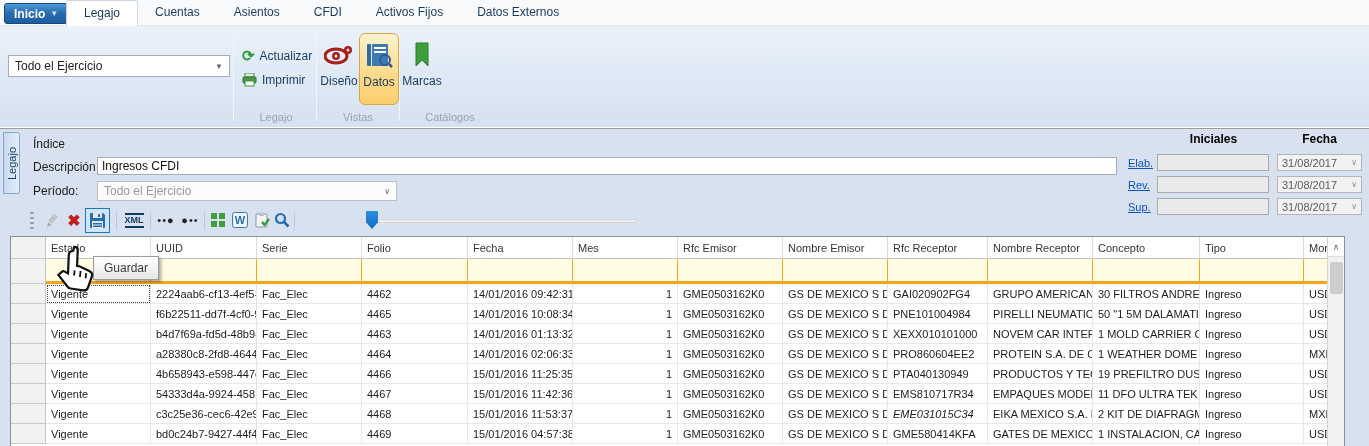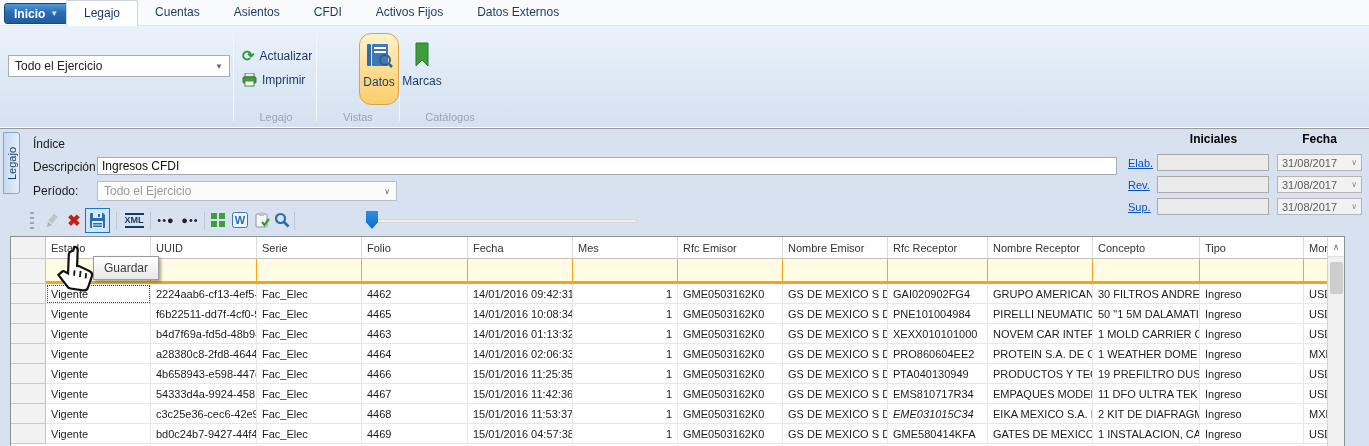--- a/index.html
+++ b/index.html
@@ -21,21 +21,21 @@
   .ribbon { position:absolute; left:0; top:26px; width:1369px; height:101px;
     background:linear-gradient(#eaf1fa,#dde8f5 60%,#d5e1f0); }
   .rgroup-label { position:absolute; bottom:4px; left:0; width:100%; text-align:center; font-size:11px; color:#9aa4ae; }
   .rsep { position:absolute; top:8px; bottom:6px; width:1px; background:#c2cedd; border-right:1px solid #f2f6fb; }
   .combo { background:#fff; border:1px solid #a6acb5; display:flex; align-items:center; font-size:12px; color:#222; }
   .combo .arrow { margin-left:auto; font-size:8px; color:#666; padding:0 6px; }
   .period-combo { position:absolute; left:8px; top:29px; width:222px; height:22px; padding-left:6px; }
   .small-btn { position:absolute; display:flex; align-items:center; gap:5px; font-size:12px; color:#17395f; }
   .big-btn { position:absolute; top:7px; width:40px; height:72px; display:flex; flex-direction:column; align-items:center; justify-content:flex-start; font-size:12px; color:#17395f; text-align:center; }
   .big-btn .bicon { height:36px; display:flex; align-items:center; justify-content:center; margin-top:4px; }
-  .big-btn.selected { background:linear-gradient(#fdf3cf,#fbd98a 60%,#fbcf6d); border:1px solid #dfa242; border-radius:12px; }
+  .big-btn.selected { background:linear-gradient(#fdf3cf,#fbd98a 60%,#fbcf6d); border:1px solid #dfa242; border-radius:6px; }
   .big-btn .blabel { line-height:13px; margin-top:2px; }
 
   
   .hdivider { position:absolute; left:0; top:127px; width:1369px; height:2px; background:#9b9b9b; border-top:1px solid #fff; }
 
   
   .formarea { position:absolute; left:0; top:129px; width:1369px; height:107px; background:#d7e1ef; font-size:12px; }
   .side-tab { position:absolute; left:3px; top:3px; width:17px; height:62px; background:linear-gradient(90deg,#e4eefa,#c6daf0);
     border:1px solid #84a7cf; border-radius:3px 0 0 3px; display:flex; align-items:center; justify-content:center;
     writing-mode:vertical-rl; transform:rotate(180deg); font-size:11px; color:#17395f; }
@@ -125,20 +125,32 @@
               <rect x="3" y="8" width="9" height="5" fill="#fff" stroke="#3f8f3f"></rect>
             </svg>
         </span>
         <span>Imprimir</span>
       </div>
       <div class="rgroup-label">Legajo</div>
     </div>
     <div class="rsep" style="left:316px;"></div>
 
     <div style="position:absolute;left:319px;top:0;width:78px;height:100%;">
+      <div class="big-btn" style="left:0px;">
+        <span class="bicon">
+          <svg width="30" height="22" viewBox="0 0 30 22">
+              <ellipse cx="12" cy="12" rx="11" ry="7" fill="none" stroke="#a91e18" stroke-width="3"></ellipse>
+              <circle cx="12" cy="12" r="4" fill="#a91e18"></circle>
+              <circle cx="12" cy="12" r="1.5" fill="#fff"></circle>
+              <circle cx="24" cy="6" r="4" fill="#a91e18"></circle>
+              <circle cx="24" cy="6" r="1.5" fill="#f4dcdc"></circle>
+            </svg>
+        </span>
+        <span class="blabel">Diseño</span>
+      </div>
       <div class="big-btn selected" style="left:40px;">
         <span class="bicon">
           <svg width="28" height="26" viewBox="0 0 28 26">
               <rect x="2" y="1" width="4" height="22" rx="1" fill="#2e6da8"></rect>
               <rect x="7" y="1" width="16" height="22" rx="1" fill="#3d7ab5"></rect>
               <rect x="9" y="4" width="12" height="2" fill="#fff"></rect>
               <rect x="9" y="8" width="12" height="2" fill="#fff"></rect>
               <circle cx="20" cy="17" r="5" fill="none" stroke="#2a5f93" stroke-width="2"></circle>
               <line x1="24" y1="21" x2="27" y2="24" stroke="#2a5f93" stroke-width="2.5"></line>
             </svg>

